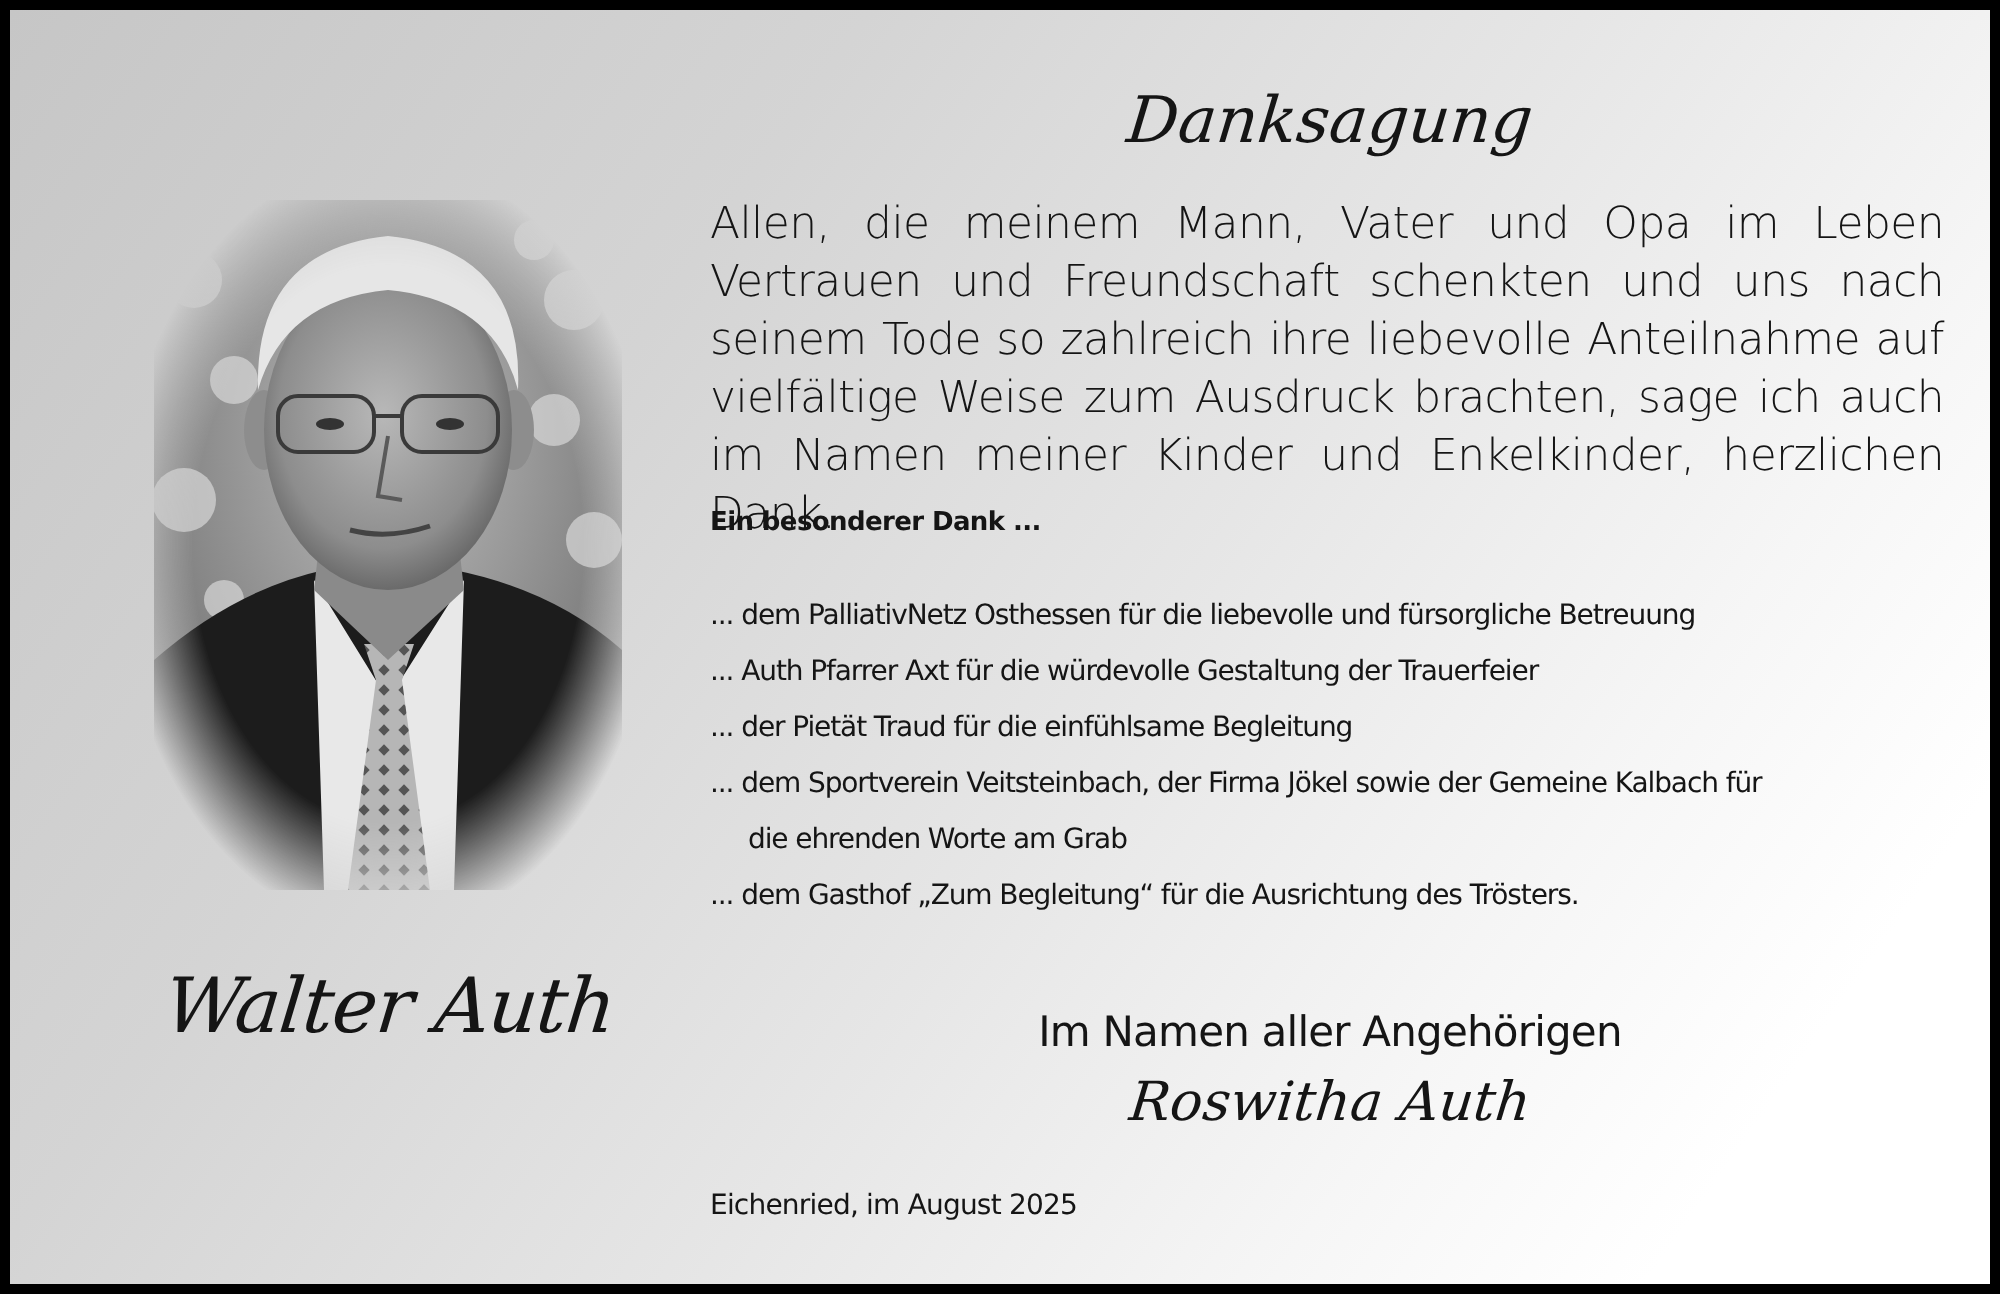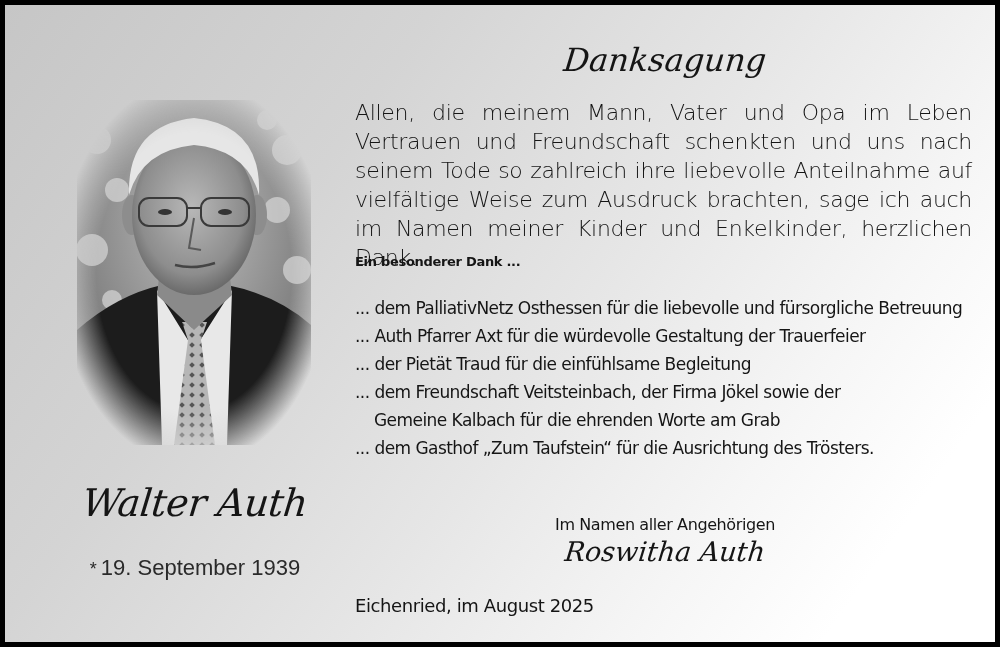--- a/index.html
+++ b/index.html
@@ -43,36 +43,36 @@
       position: absolute; left: 350px; width: 617px; top: 93px;
       font-family: "DejaVu Sans", sans-serif; font-size: 22px; line-height: 29px;
       text-align: justify; text-align-last: left; letter-spacing: -0.3px; font-weight: 300;
     }
     .subheading {
       position: absolute; left: 350px; top: 249px;
       font-family: "DejaVu Sans", sans-serif; font-weight: bold; font-size: 13px; letter-spacing: -0.3px;
     }
     .thanks-list {
       position: absolute; left: 350px; top: 289px; width: 630px; margin: 0; padding: 0; list-style: none;
-      font-family: "DejaVu Sans", sans-serif; font-size: 17px; line-height: 28px; letter-spacing: -0.55px;
+      font-family: "DejaVu Sans", sans-serif; font-size: 14px; line-height: 28px; letter-spacing: -0.55px;
     }
     .thanks-list li { padding-left: 19px; text-indent: -19px; }
 
     .on-behalf {
-      position: absolute; left: 345px; width: 630px; top: 510px; text-align: center;
-      font-family: "DejaVu Sans", sans-serif; font-size: 16px; letter-spacing: -0.4px;
+      position: absolute; left: 345px; width: 630px; top: 499px; text-align: center;
+      font-family: "DejaVu Sans", sans-serif; font-size: 21px; letter-spacing: -0.4px;
     }
     .signer {
       position: absolute; left: 345px; width: 630px; top: 531px; text-align: center;
       font-family: "DejaVu Serif", serif; font-style: italic; font-size: 27px;
       transform: skewX(-6deg);
     }
     .place-date {
       position: absolute; left: 350px; top: 590px;
-      font-family: "DejaVu Sans", sans-serif; font-size: 18px; letter-spacing: -0.4px;
+      font-family: "DejaVu Sans", sans-serif; font-size: 14px; letter-spacing: -0.4px;
     }
   </style>
 </head>
 <body>
 
 <div class="card">
 
   <div class="portrait" role="img" aria-label="Black-and-white portrait of an elderly man with glasses, white shirt, dark suit and patterned tie">
     <svg viewBox="0 0 234 345" xmlns="http://www.w3.org/2000/svg">
       <defs>
@@ -127,31 +127,28 @@
 
       <ellipse cx="88" cy="112" rx="7" ry="3" fill="#333"></ellipse>
       <ellipse cx="148" cy="112" rx="7" ry="3" fill="#333"></ellipse>
 
       <path d="M117 118 L112 148 L124 150" fill="none" stroke="#5a5a5a" stroke-width="2"></path>
       <path d="M98 165 Q117 170 138 163" fill="none" stroke="#444" stroke-width="2.5"></path>
     </svg>
   </div>
 
   <div class="deceased-name">Walter Auth</div>
-  <div class="dates birth">
-    <span class="sym">*</span><span>19. September 1939</span>
-  </div>
 
   <div class="title">Danksagung</div>
   <p class="intro" style="margin:0">Allen, die meinem Mann, Vater und Opa im Leben Vertrauen und Freundschaft schenkten und uns nach seinem Tode so zahlreich ihre liebevolle Anteilnahme auf vielfältige Weise zum Ausdruck brachten, sage ich auch im Namen meiner Kinder und Enkelkinder, herzlichen Dank.</p>
   <div class="subheading">Ein besonderer Dank ...</div>
   <ul class="thanks-list">
     <li>... dem PalliativNetz Osthessen für die liebevolle und fürsorgliche Betreuung</li>
     <li>... Auth Pfarrer Axt für die würdevolle Gestaltung der Trauerfeier</li>
     <li>... der Pietät Traud für die einfühlsame Begleitung</li>
-    <li style="max-width:520px">... dem Freundschaft Veitsteinbach, der Firma Jökel sowie der Gemeine Kalbach für die ehrenden Worte am Grab</li>
-    <li>... dem Gasthof „Zum Taufstein“ für die Ausrichtung des Trösters.</li>
+    <li style="max-width:520px">... dem Sportverein Veitsteinbach, der Firma Jökel sowie der Gemeine Kalbach für die ehrenden Worte am Grab</li>
+    <li>... dem Gasthof „Zum Begleitung“ für die Ausrichtung des Trösters.</li>
   </ul>
 
   <div class="on-behalf">Im Namen aller Angehörigen</div>
   <div class="signer">Roswitha Auth</div>
   <div class="place-date">Eichenried, im August 2025</div>
 </div>
 
 </body></html>

